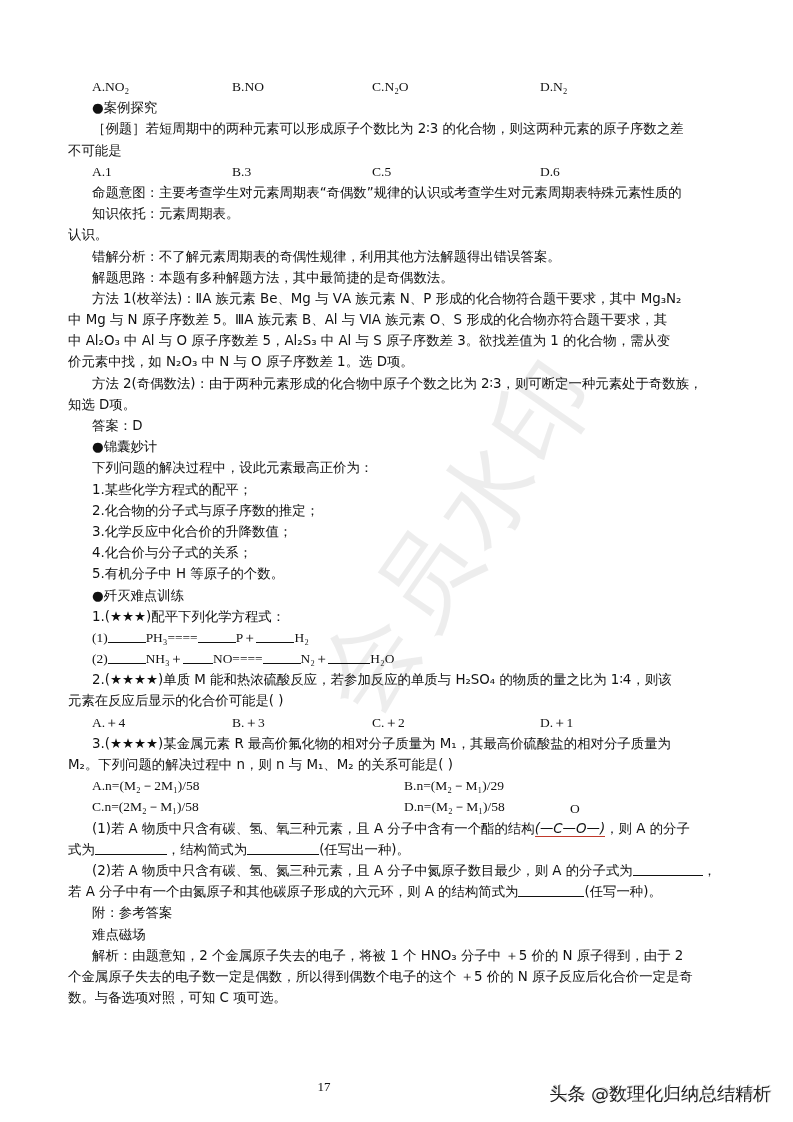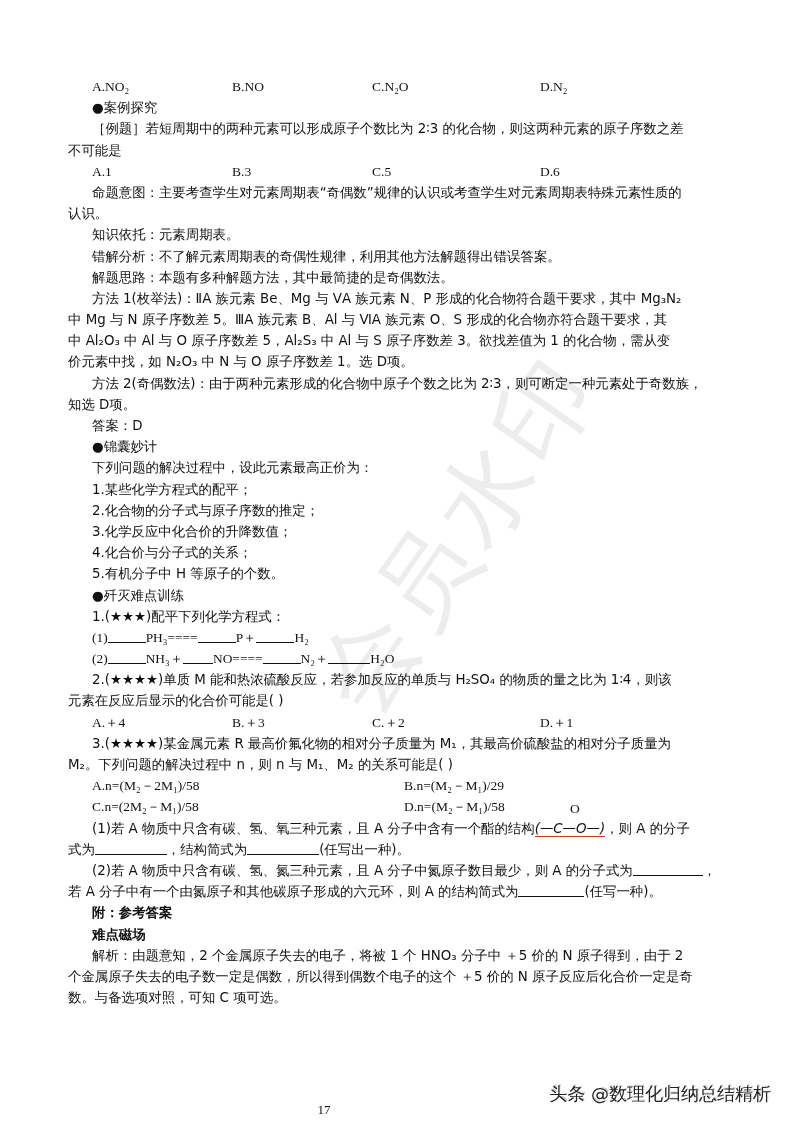--- a/index.html
+++ b/index.html
@@ -9,29 +9,29 @@
     }
     .page { position: absolute; left: 68px; top: 76px; width: 660px; font-size: 13.4px; line-height: 21.2px; }
     .line { white-space: nowrap; height: 21.2px; position: relative; }
     .ind { padding-left: 24px; }
     .serif { font-family: "Liberation Serif", "DejaVu Serif", serif; }
     .opts { display: flex; padding-left: 24px; }
     .opts span { font-family: "Liberation Serif", serif; font-size: 13.5px; }
     .opt4 span:nth-child(1) { width: 140px; } .opt4 span:nth-child(2) { width: 140px; }
     .opt4 span:nth-child(3) { width: 168px; }
     .opt2 span:nth-child(1) { width: 312px; }
-    .bold { font-weight: bold; }
+    .bold { font-weight: normal; }
     .blank { display: inline-block; border-bottom: 1px solid #111; height: 13px; vertical-align: -1px; }
     .ul-red { border-bottom: 1.4px solid #c0392b; font-style: italic; }
     .watermark {
       position: absolute; left: 255px; top: 470px; font-size: 96px; color: rgba(0,0,0,0.07);
       transform: rotate(-55deg); transform-origin: center; white-space: nowrap; pointer-events: none;
       font-family: "DejaVu Sans", sans-serif; letter-spacing: 6px;
     }
-    .pagenum { position: absolute; top: 1102px; left: 0; width: 648px; text-align: center;
+    .pagenum { position: absolute; top: 1079px; left: 0; width: 648px; text-align: center;
       font-family: "Liberation Serif", serif; font-size: 13px; }
     .brand { position: absolute; right: 22px; top: 1082px; font-size: 18px; color: #222;
       text-shadow: 1px 1px 0 #fff, -1px -1px 0 #fff, 1px -1px 0 #bbb; font-family: "DejaVu Sans", sans-serif; }
     .ester-o { position: absolute; left: 502px; top: -18px; font-family: "Liberation Serif", serif; font-size: 13px; }
     .ester-bar { position: absolute; left: 503px; top: -1px; width: 6px; height: 18px;
       border-left: 1.3px solid #111; border-right: 1.3px solid #111; }
   </style>
 </head>
 <body>
 
@@ -47,22 +47,22 @@
   <div class="line ind">●案例探究</div>
   <div class="line ind">［例题］若短周期中的两种元素可以形成原子个数比为 2∶3 的化合物，则这两种元素的原子序数之差</div>
   <div class="line">不可能是</div>
   <div class="line opts opt4">
     <span>A.1</span>
     <span>B.3</span>
     <span>C.5</span>
     <span>D.6</span>
   </div>
   <div class="line ind">命题意图：主要考查学生对元素周期表“奇偶数”规律的认识或考查学生对元素周期表特殊元素性质的</div>
+  <div class="line ind">知识依托：元素周期表。</div>
   <div class="line">认识。</div>
-  <div class="line ind">知识依托：元素周期表。</div>
   <div class="line ind">错解分析：不了解元素周期表的奇偶性规律，利用其他方法解题得出错误答案。</div>
   <div class="line ind">解题思路：本题有多种解题方法，其中最简捷的是奇偶数法。</div>
   <div class="line ind">方法 1(枚举法)：ⅡA 族元素 Be、Mg 与 ⅤA 族元素 N、P 形成的化合物符合题干要求，其中 Mg₃N₂</div>
   <div class="line">中 Mg 与 N 原子序数差 5。ⅢA 族元素 B、Al 与 ⅥA 族元素 O、S 形成的化合物亦符合题干要求，其</div>
   <div class="line">中 Al₂O₃ 中  Al 与 O 原子序数差 5，Al₂S₃ 中 Al 与 S 原子序数差 3。欲找差值为 1 的化合物，需从变</div>
   <div class="line">价元素中找，如 N₂O₃ 中 N 与 O 原子序数差 1。选 D项。</div>
   <div class="line ind">方法 2(奇偶数法)：由于两种元素形成的化合物中原子个数之比为 2∶3，则可断定一种元素处于奇数族，</div>
   <div class="line">知选 D项。</div>
   <div class="line ind">答案：D</div>
   <div class="line ind">●锦囊妙计</div>

